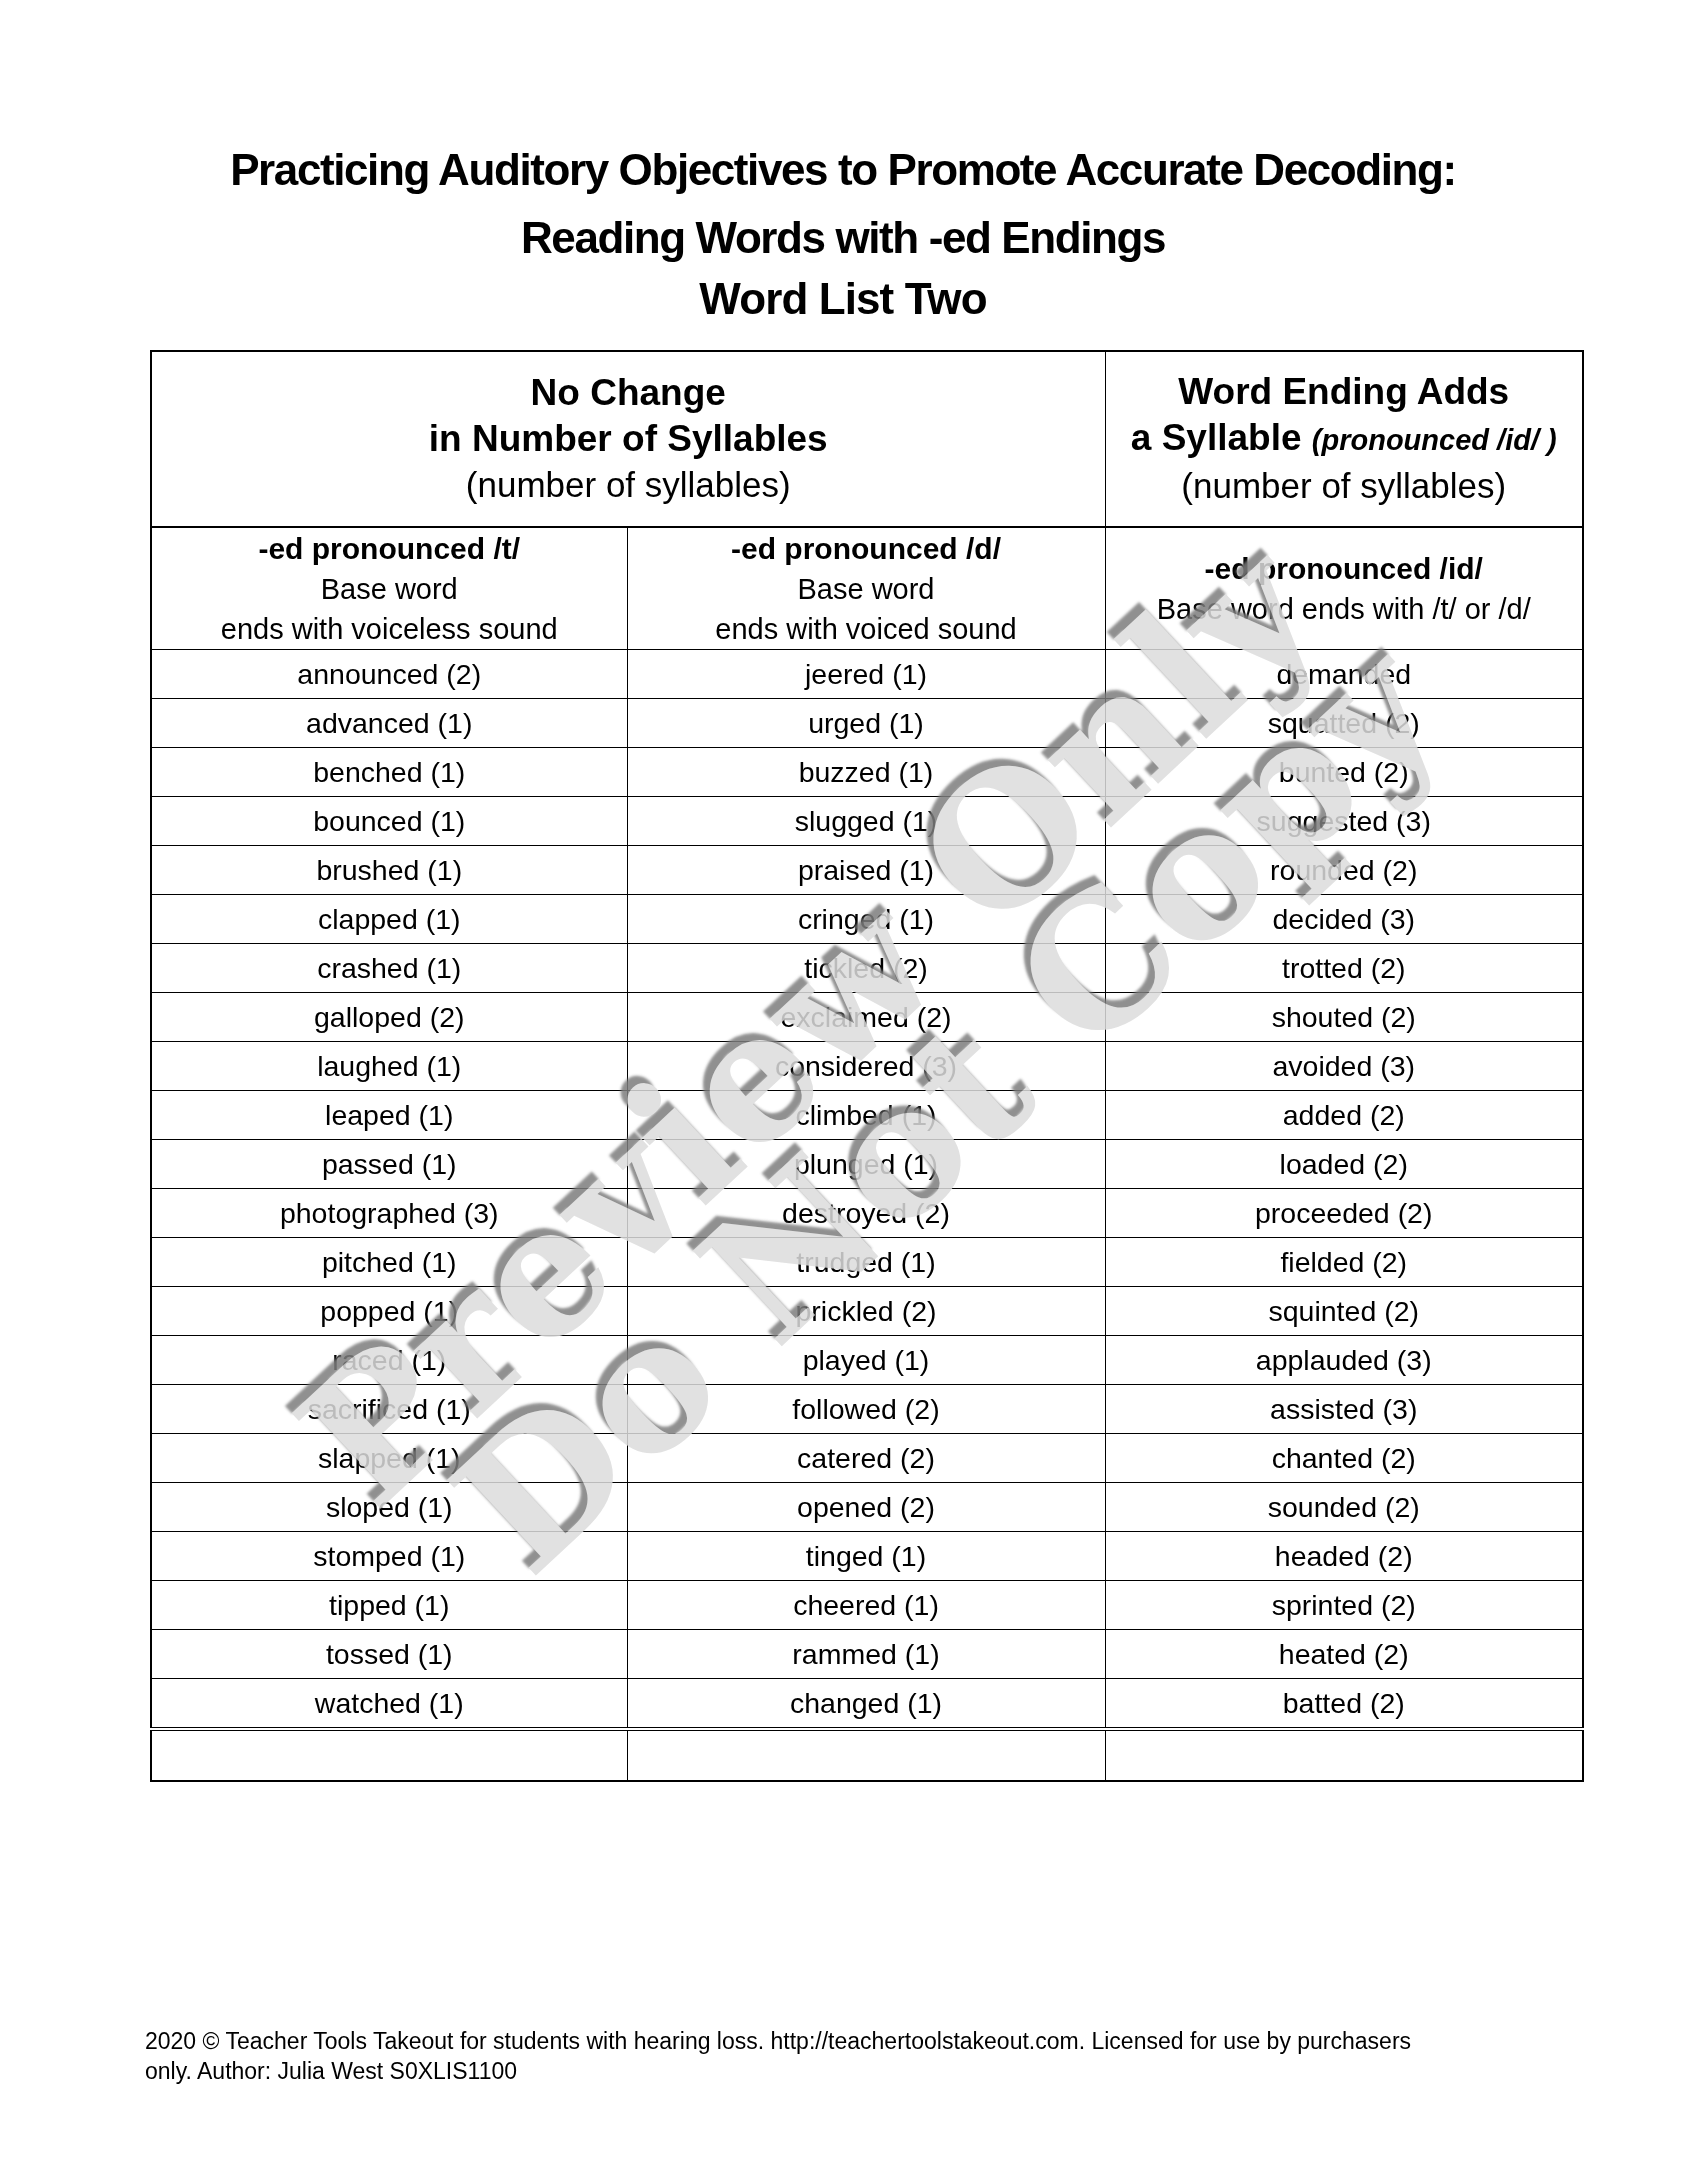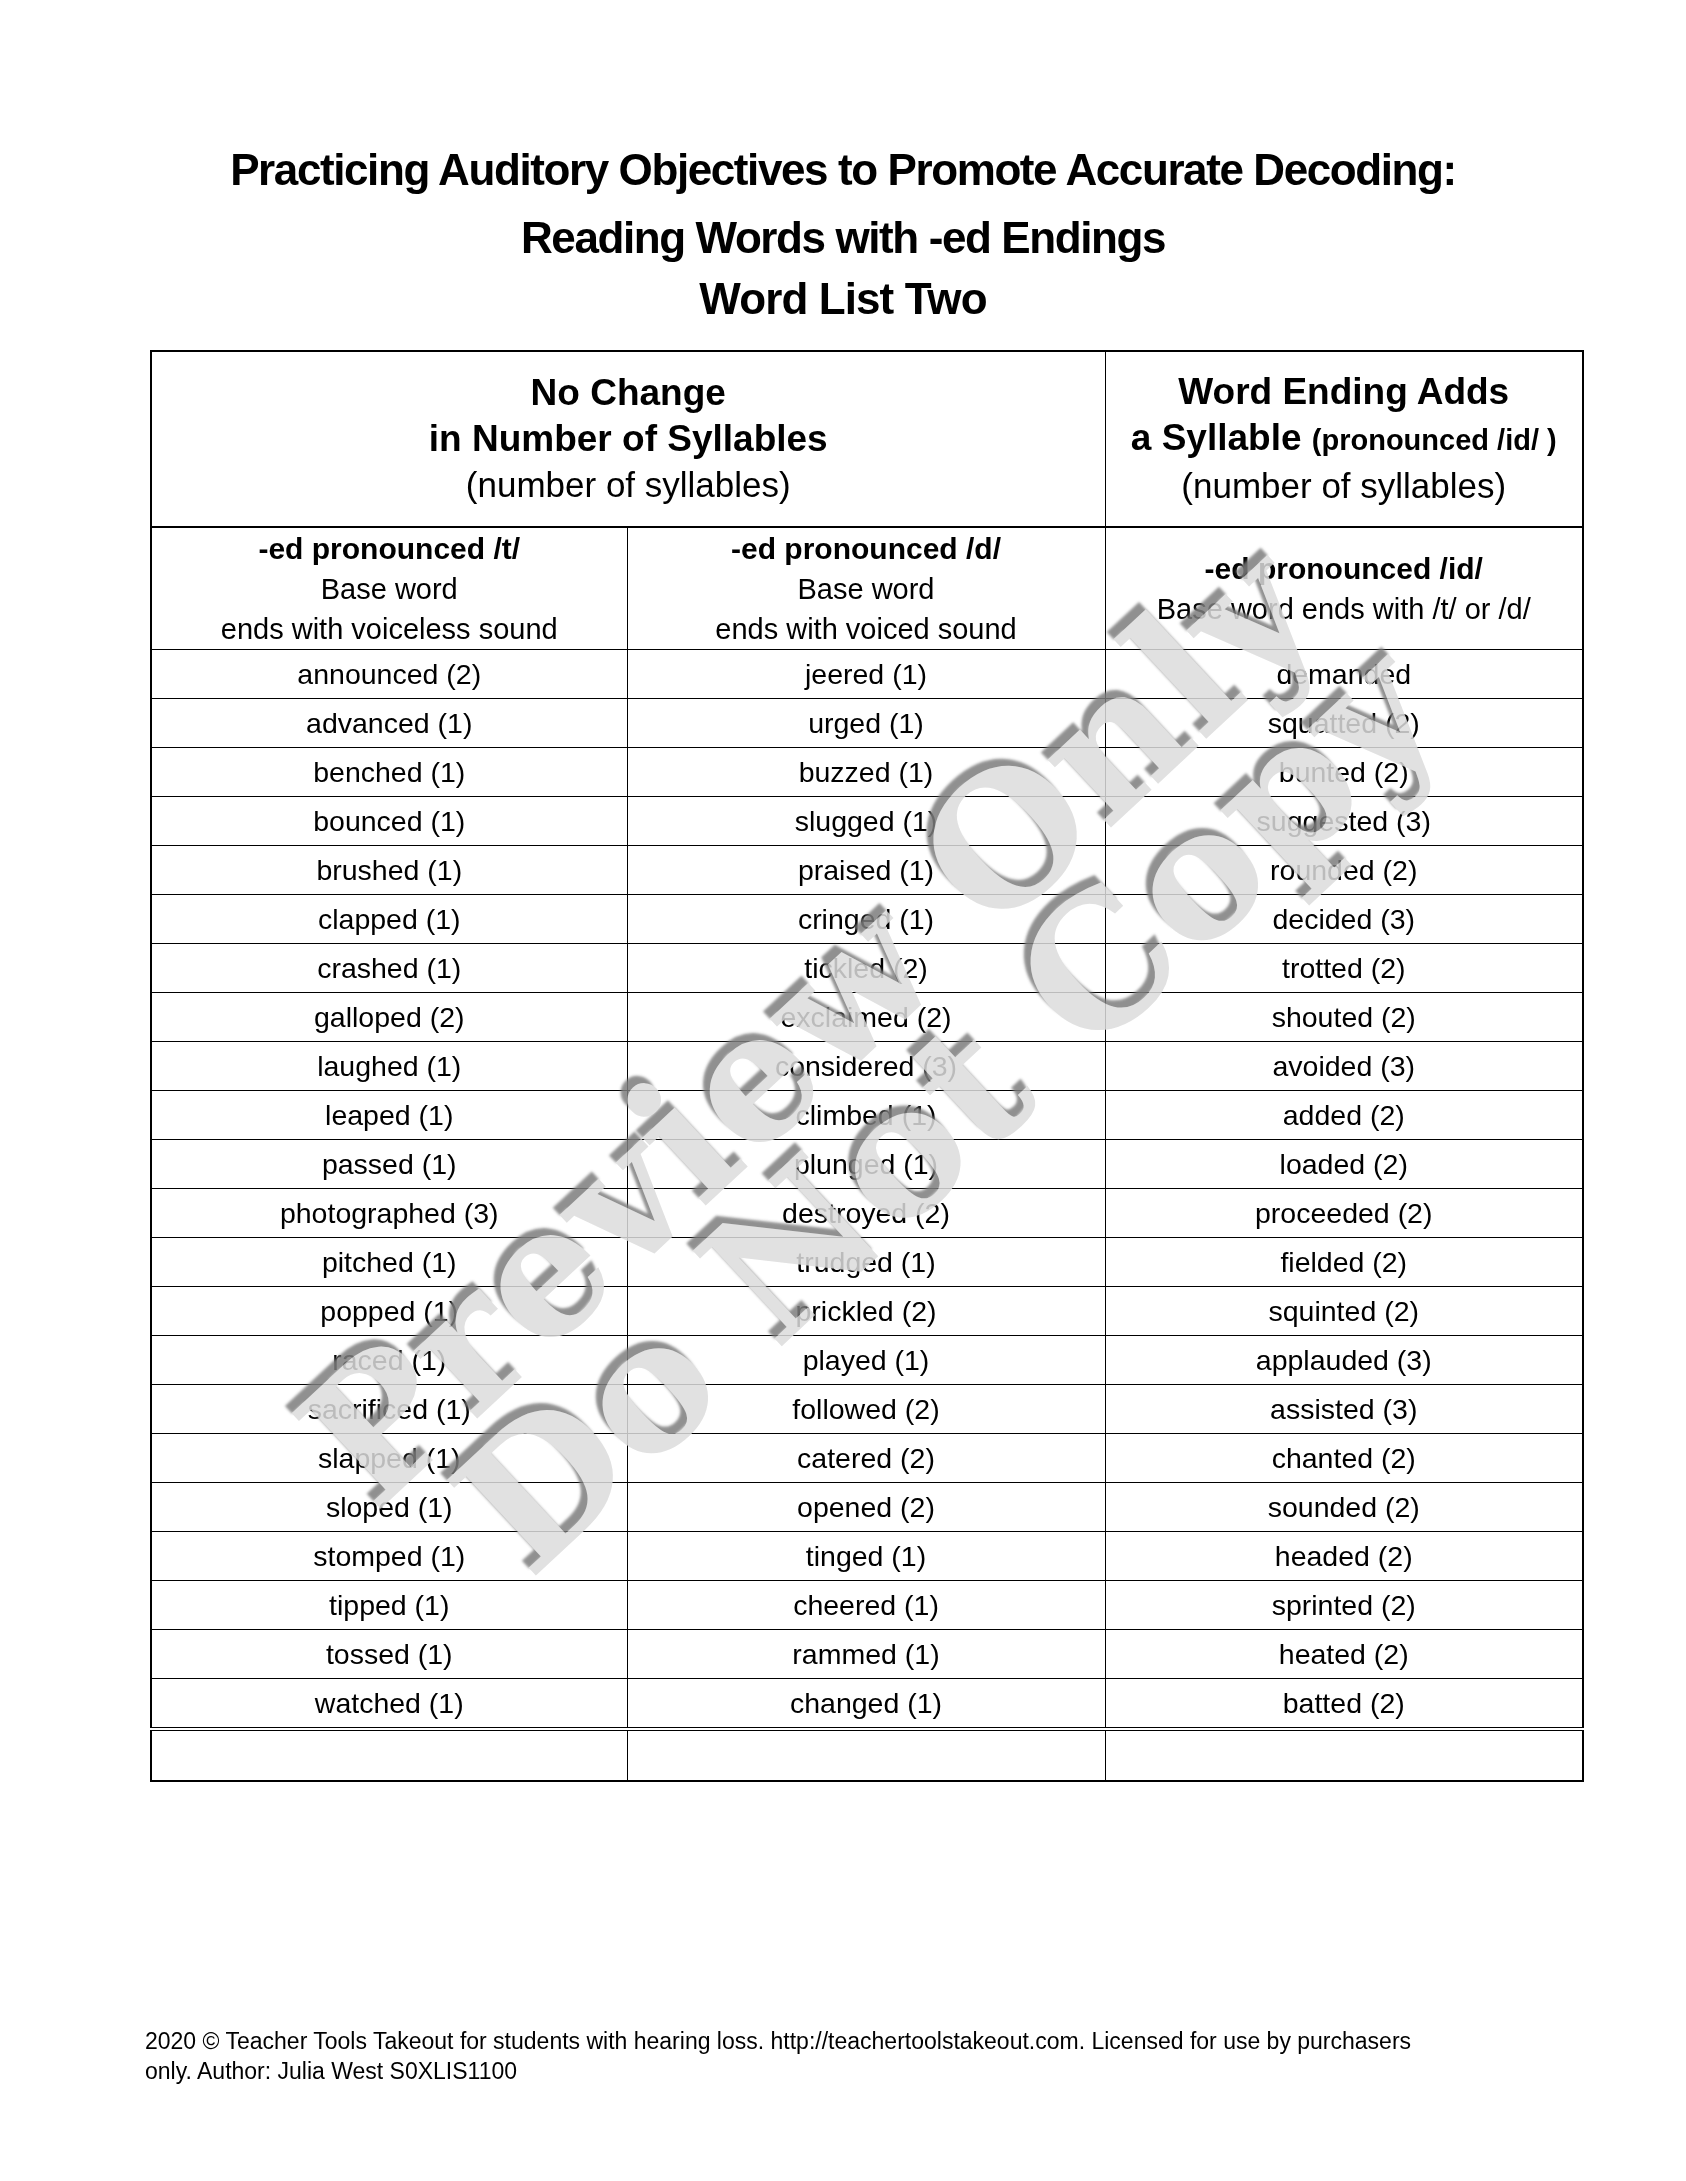--- a/index.html
+++ b/index.html
@@ -70,20 +70,21 @@
     font-size: 37px;
     line-height: 46px;
   }
   .gh-reg {
     font-weight: normal;
     font-size: 35px;
     line-height: 46px;
   }
   .gh-paren {
     font-size: 29px;
+    font-style: italic;
   }
 
   tr.sub-row th {
     height: 121px;
     vertical-align: middle;
     text-align: center;
     padding: 0;
     font-weight: normal;
   }
   .sh-bold {

